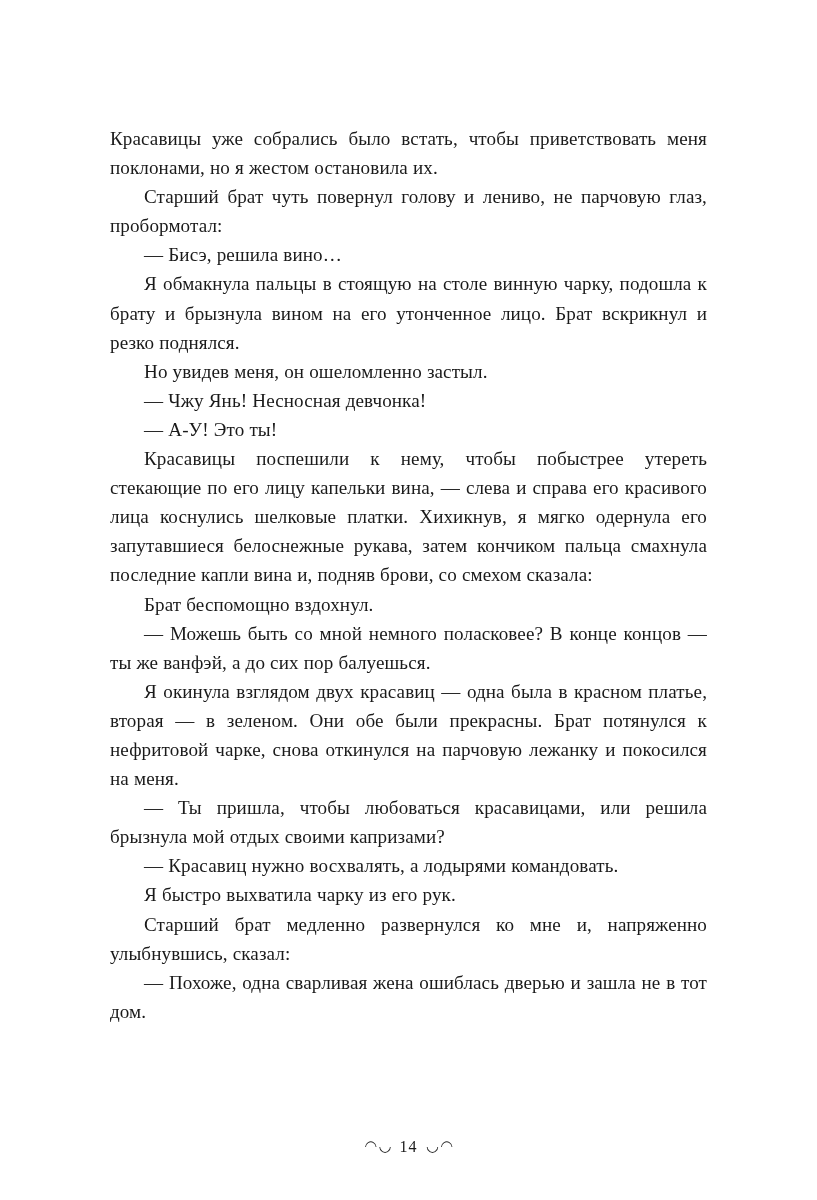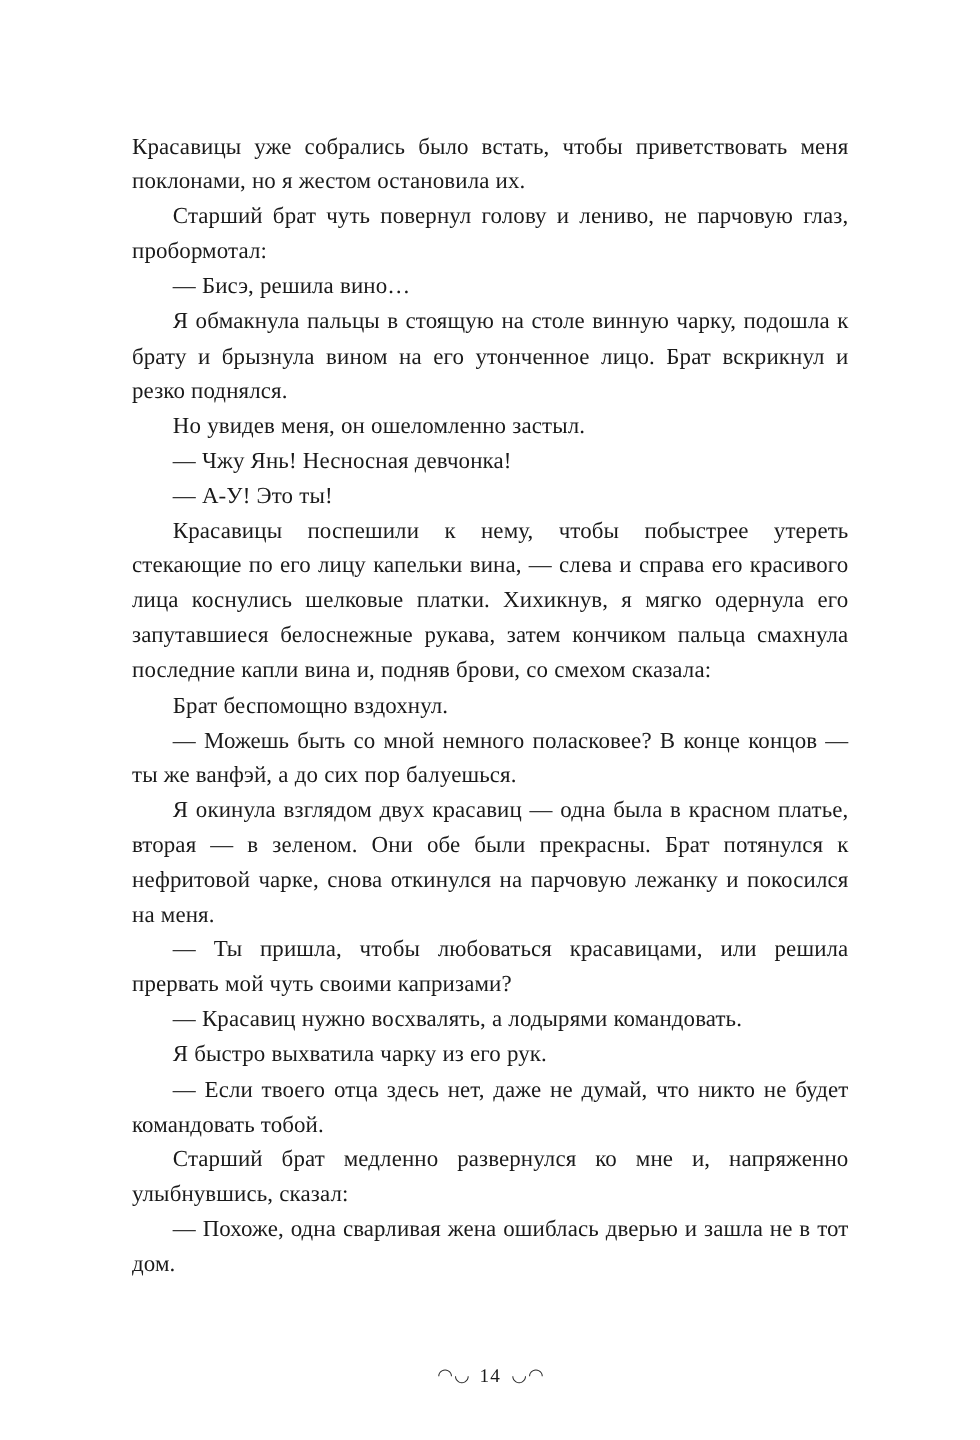--- a/index.html
+++ b/index.html
@@ -32,20 +32,21 @@
     text-justify: inter-word;
     letter-spacing: 0.1px;
     word-spacing: 0.2px;
     hyphens: manual;
   }
   .para.indent {
     text-indent: 34px;
   }
   .para.noindent {
     text-indent: 0;
+    margin-top: 16px;
   }
   .footer {
     position: absolute;
     left: 0;
     right: 0;
     bottom: 43px;
     text-align: center;
     font-size: 17px;
     color: #1a1a1a;
     letter-spacing: 1px;
@@ -75,24 +76,23 @@
     <p class="para indent">Старший брат чуть повернул голову и лениво, не парчовую глаз, пробормотал:</p>
     <p class="para indent">— Бисэ, решила вино…</p>
     <p class="para indent">Я обмакнула пальцы в стоящую на столе винную чарку, подошла к брату и брызнула вином на его утонченное лицо. Брат вскрикнул и резко поднялся.</p>
     <p class="para indent">Но увидев меня, он ошеломленно застыл.</p>
     <p class="para indent">— Чжу Янь! Несносная девчонка!</p>
     <p class="para indent">— А-У! Это ты!</p>
     <p class="para indent">Красавицы поспешили к нему, чтобы побыстрее утереть стекающие по его лицу капельки вина, — слева и справа его красивого лица коснулись шелковые платки. Хихикнув, я мягко одернула его запутавшиеся белоснежные рукава, затем кончиком пальца смахнула последние капли вина и, подняв брови, со смехом сказала:</p>
     <p class="para indent">Брат беспомощно вздохнул.</p>
     <p class="para indent">— Можешь быть со мной немного поласковее? В конце концов — ты же ванфэй, а до сих пор балуешься.</p>
     <p class="para indent">Я окинула взглядом двух красавиц — одна была в красном платье, вторая — в зеленом. Они обе были прекрасны. Брат потянулся к нефритовой чарке, снова откинулся на парчовую лежанку и покосился на меня.</p>
-    <p class="para indent">— Ты пришла, чтобы любоваться красавицами, или решила прервать мой чуть своими капризами?</p>
+    <p class="para indent">— Ты пришла, чтобы любоваться красавицами, или решила брызнула мой отдых своими капризами?</p>
     <p class="para indent">— Красавиц нужно восхвалять, а лодырями командовать.</p>
     <p class="para indent">Я быстро выхватила чарку из его рук.</p>
-    <p class="para indent">— Если твоего отца здесь нет, даже не думай, что никто не будет командовать тобой.</p>
     <p class="para indent">Старший брат медленно развернулся ко мне и, напряженно улыбнувшись, сказал:</p>
     <p class="para indent">— Похоже, одна сварливая жена ошиблась дверью и зашла не в тот дом.</p>
   </div>
 
   <div class="footer">
     <span class="orn">◠◡</span><span class="pageno">14</span><span class="orn right">◠◡</span>
   </div>
 
 </div>
 

